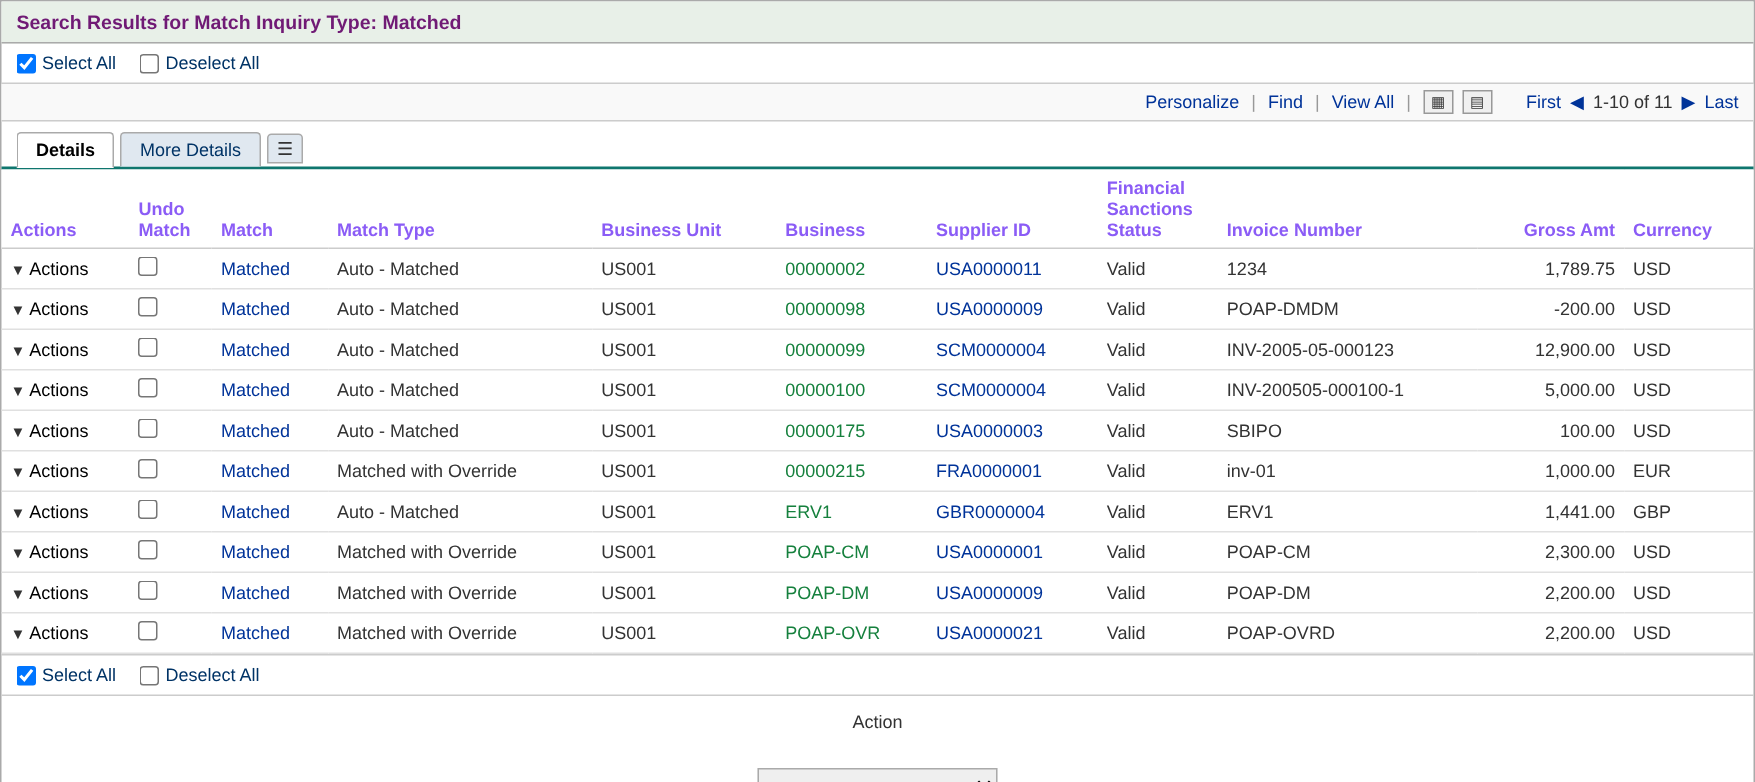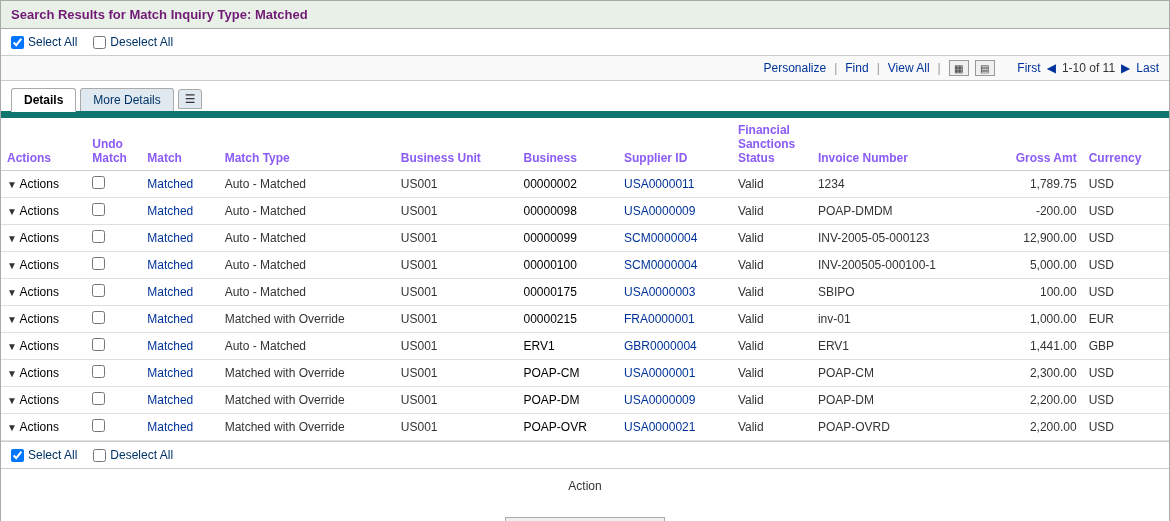--- a/index.html
+++ b/index.html
@@ -69,21 +69,21 @@
       background: #f0f0f0;
       cursor: pointer;
       font-size: 10px;
     }
 
     .tabs-bar {
       padding: 6px 10px 0 10px;
       display: flex;
       align-items: center;
       gap: 4px;
-      border-bottom: 7px solid #0f766e;
+      border-bottom: 2px solid #0f766e;
     }
 
     .tab {
       padding: 4px 12px;
       border: 1px solid #aaa;
       border-bottom: none;
       background: #e0e8f0;
       cursor: pointer;
       font-size: 12px;
       color: #003366;
@@ -147,21 +147,21 @@
       color: #000;
       text-decoration: none;
     }
 
     .matched-link {
       color: #003399;
       text-decoration: none;
     }
 
     .voucher-link {
-      color: #000000;
+      color: #15803d;
       text-decoration: none;
     }
 
     .supplier-link {
       color: #003399;
       text-decoration: none;
     }
 
     .gross-amt {
       text-align: right;

